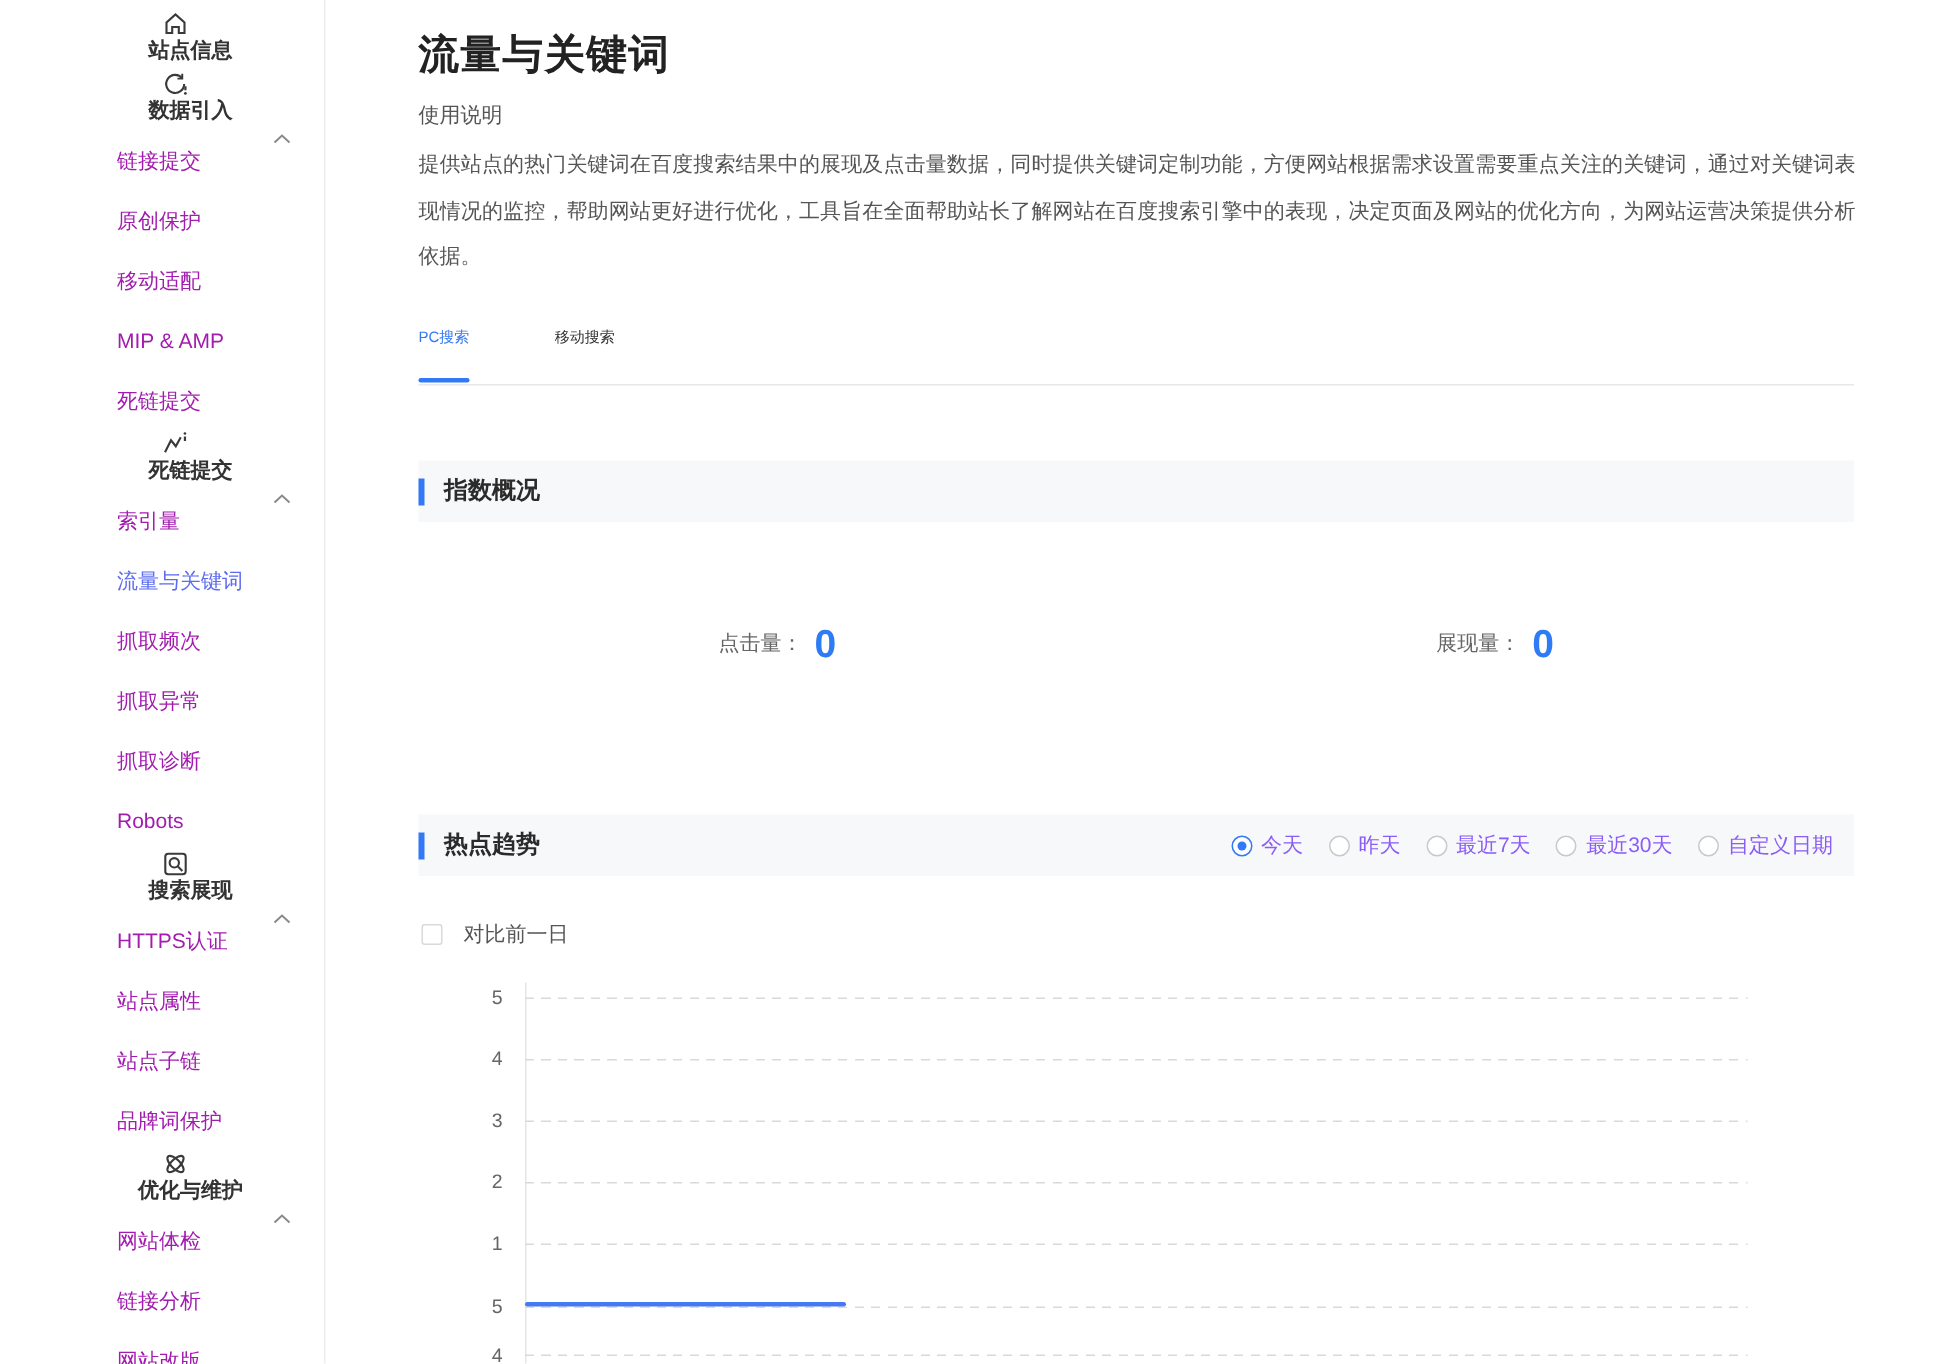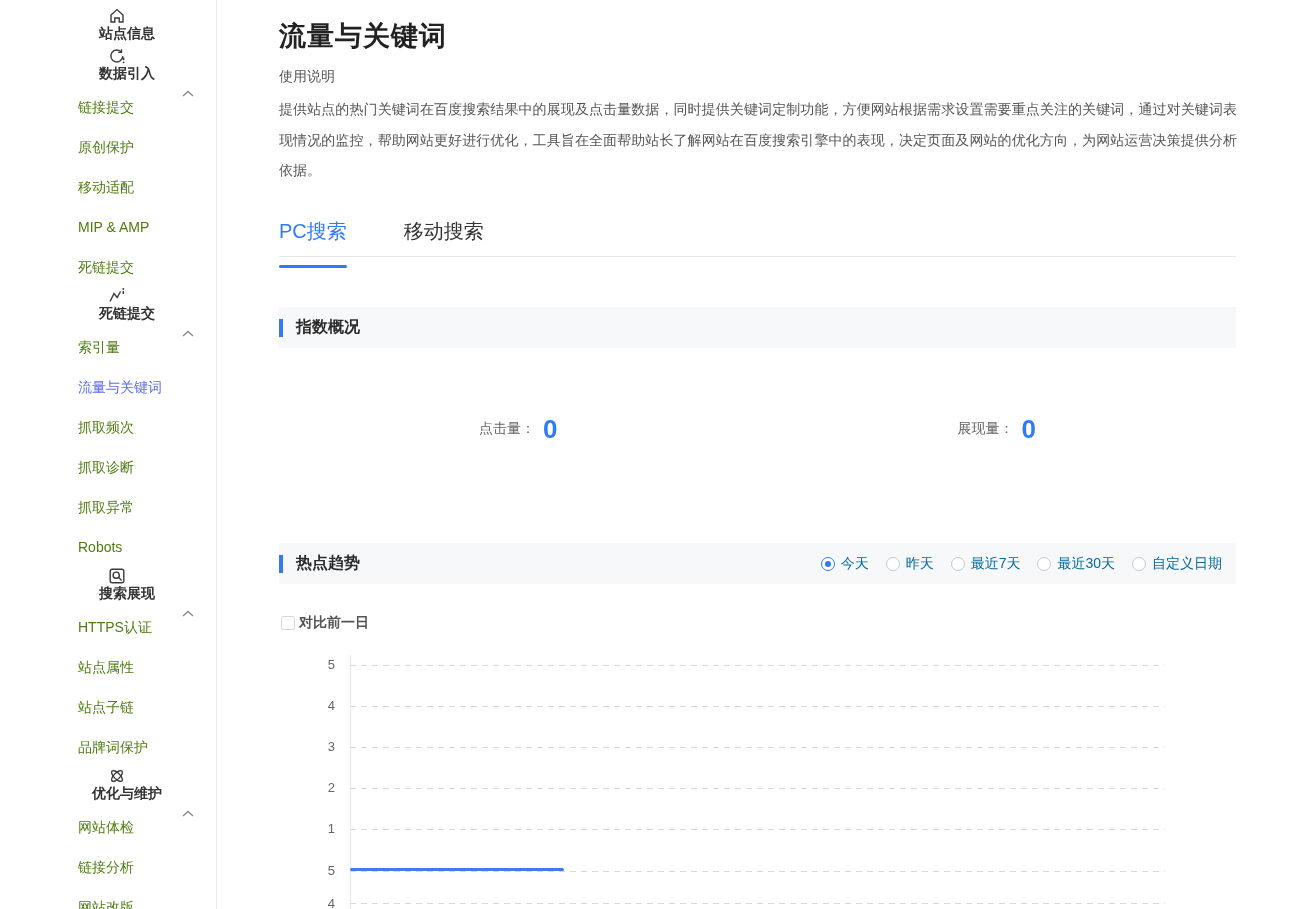--- a/index.html
+++ b/index.html
@@ -6,32 +6,32 @@
   html,body { width:1302px; height:909px; overflow:hidden; background:#fff;
     font-family:"Liberation Sans","DejaVu Sans",sans-serif; }
 
   
   .sidebar { position:absolute; left:0; top:0; width:217px; height:909px;
     border-right:1px solid #ededed; background:#fff; padding-top:7px; }
   .grp-head { display:flex; align-items:center; height:40px; padding:0 22px 0 40px; cursor:pointer;flex-direction:column; }
   .grp-head .ic { width:18px; height:18px; flex:0 0 18px; display:flex; align-items:center; justify-content:center; }
   .grp-head .lbl { margin-left:20px; font-size:14px; font-weight:bold; color:#333; }
   .grp-head .chev { margin-left:auto; }
-  .sub-item { height:40px; line-height:40px; padding-left:78px; font-size:14px; color:#4d7c0f; cursor:pointer; }
+  .sub-item { height:40px; line-height:40px; padding-left:78px; font-size:14px; color:#a21caf; cursor:pointer; }
   .sub-item.active { color:#5c6cf0; }
 
   
   .main { position:absolute; left:217px; top:0; width:1085px; height:909px; }
   .page-title { position:absolute; left:62px; top:18px; font-size:27px; font-weight:bold; color:#222; letter-spacing:1px; }
   .usage { position:absolute; left:62px; top:68px; font-size:14px; color:#555; }
   .desc { position:absolute; left:62px; top:94px; width:958px; font-size:14px; color:#555;
     line-height:30.5px; text-align:justify; }
 
   .tabs { position:absolute; left:62px; top:218px; display:flex; }
-  .tab { font-size:20px; color:#333; margin-right:57px; padding-bottom:14px; cursor:pointer; position:relative; }
+  .tab { font-size:10px; color:#333; margin-right:57px; padding-bottom:14px; cursor:pointer; position:relative; }
   .tab.active { color:#3378f6; }
   .tab.active .underline { position:absolute; left:0; bottom:-9px; width:100%; height:3px; background:#3378f6; border-radius:2px; }
   .tabs-divider { position:absolute; left:62px; top:256px; width:957px; height:1px; background:#e8e8e8; }
 
   .section-bar { position:absolute; left:62px; width:957px; height:41px; background:#f7f8fa;
     display:flex; align-items:center; }
   .section-bar .notch { width:4px; height:18px; background:#3378f6; }
   .section-bar .stitle { margin-left:13px; font-size:16px; font-weight:bold; color:#2b2b2b; }
   #bar-overview { top:307px; }
   #bar-trend { top:543px; }
@@ -40,25 +40,25 @@
   .stat { flex:1; display:flex; align-items:center; justify-content:center; }
   .stat .s-label { font-size:14px; color:#666; }
   .stat .s-value { font-size:26px; font-weight:bold; color:#2e7cf5; margin-left:8px; }
 
   .radio-group { margin-left:auto; display:flex; align-items:center; padding-right:14px; }
   .radio-opt { display:flex; align-items:center; margin-left:17px; cursor:pointer; }
   .radio-circle { width:14px; height:14px; border-radius:50%; border:1px solid #c9c9c9; background:#fff; position:relative; }
   .radio-opt.selected .radio-circle { border-color:#3378f6; }
   .radio-opt.selected .radio-circle::after { content:""; position:absolute; left:3px; top:3px; width:6px; height:6px;
     border-radius:50%; background:#3378f6; }
-  .radio-opt .r-label { margin-left:6px; font-size:14px; color:#0369a1; }
+  .radio-opt .r-label { margin-left:6px; font-size:14px; color:#8b5cf6; }
 
   .compare-row { position:absolute; left:64px; top:614px; display:flex; align-items:center; cursor:pointer; }
   .checkbox { width:14px; height:14px; border:1px solid #d9d9d9; border-radius:2px; background:#fff; }
-  .compare-row .c-label { margin-left:4px; font-size:14px; color:#555;font-weight:bold; }
+  .compare-row .c-label { margin-left:14px; font-size:14px; color:#555; }
 
   
   .chart { position:absolute; left:0; top:0; width:1085px; height:909px; pointer-events:none; }
   .y-label { position:absolute; left:90px; width:28px; text-align:right; font-size:13px; color:#666;
     height:16px; line-height:16px; }
   .gridline { position:absolute; left:133px; width:815px; height:1px;
     background:repeating-linear-gradient(90deg,#d9d9d9 0 6px,transparent 6px 11px); }
   .axis-v { position:absolute; left:133px; top:655px; width:1px; height:254px; background:#e6e6e6; }
   .data-line { position:absolute; left:133px; top:868px; width:214px; height:3px; background:#4678f2; border-radius:2px; }
 </style>
@@ -109,22 +109,22 @@
     <span class="lbl">死链提交</span>
     <span class="chev">
       <svg width="12" height="7" viewBox="0 0 12 7" fill="none" stroke="#8a8a8a" stroke-width="1.4">
         <path d="M1 6 L6 1.4 L11 6"></path>
       </svg>
     </span>
   </div>
   <div class="sub-item">索引量</div>
   <div class="sub-item active">流量与关键词</div>
   <div class="sub-item">抓取频次</div>
+  <div class="sub-item">抓取异常</div>
   <div class="sub-item">抓取诊断</div>
-  <div class="sub-item">抓取异常</div>
   <div class="sub-item">Robots</div>
 
   <div class="grp-head">
     <span class="ic">
       <svg width="18" height="18" viewBox="0 0 18 18" fill="none" stroke="#3a3a3a" stroke-width="1.4">
         <rect x="2.2" y="2.2" width="13.6" height="13.6" rx="2"></rect>
         <circle cx="8.2" cy="8.2" r="3.1"></circle>
         <path d="M10.6 10.6 L13.6 13.6"></path>
       </svg>
     </span>

